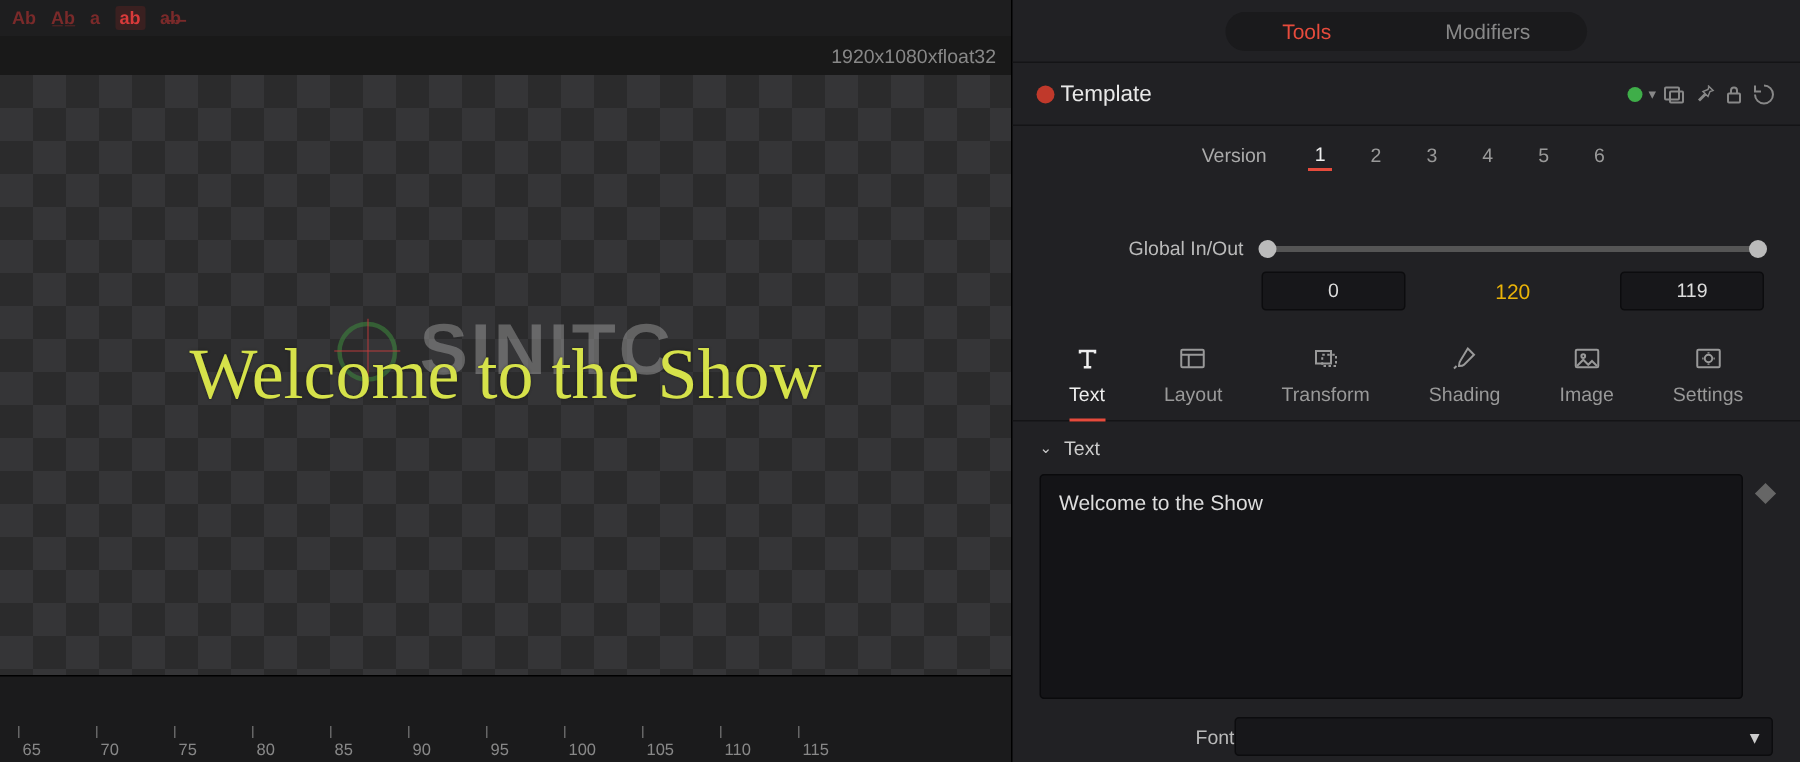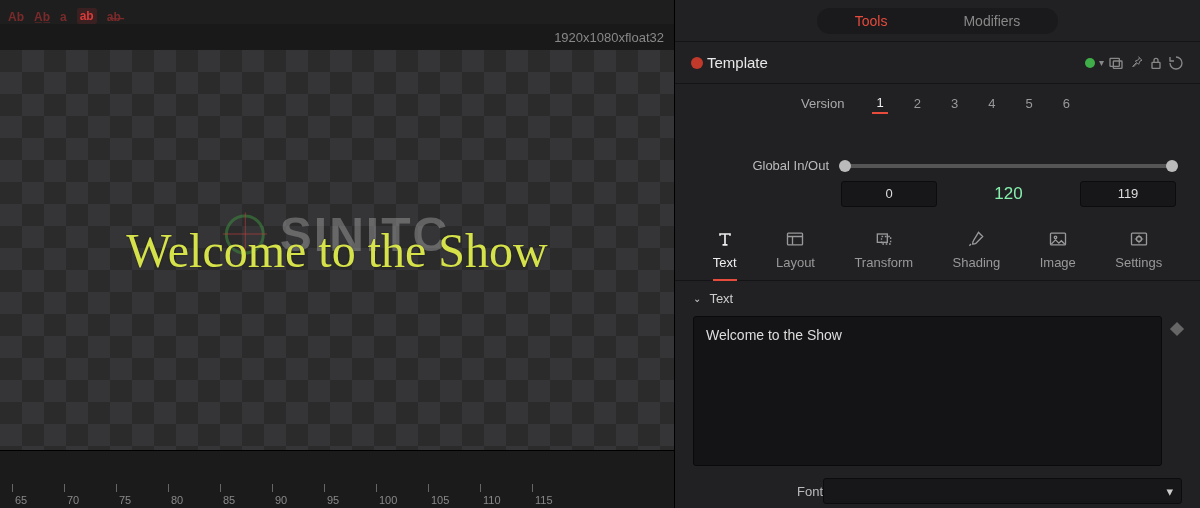--- a/index.html
+++ b/index.html
@@ -1,18 +1,18 @@
 <!DOCTYPE html>
 <html><head>
 <meta charset="utf-8">
 <style>
 * { margin:0; padding:0; box-sizing:border-box; font-family:-apple-system,BlinkMacSystemFont,"Segoe UI",sans-serif; }
 body { background:#1f1f1f; color:#aaa; font-size:13px; width:1200px; height:508px; overflow:hidden; display:flex; }
 .left-panel { width:674px; height:508px; background:#28282a; display:flex; flex-direction:column; position:relative; }
-.toolbar-left { height:24px; display:flex; align-items:flex-end; gap:10px; padding:0 8px; background:#1e1e1f; }
+.toolbar-left { height:24px; display:flex; align-items:center; gap:10px; padding:0 8px; background:#1e1e1f; }
 .tbicon { font-size:12px; color:#7a2a2a; font-weight:600; cursor:pointer; }
 .tbicon.active { color:#d93a3a; background:#3a2020; padding:1px 3px; border-radius:2px; }
 .viewer-header { height:26px; background:#191919; display:flex; align-items:center; justify-content:flex-end; padding:0 10px; color:#888; font-size:13px; }
 .viewer { flex:1; position:relative; overflow:hidden; background-image:
   linear-gradient(45deg,#353537 25%,transparent 25%),
   linear-gradient(-45deg,#353537 25%,transparent 25%),
   linear-gradient(45deg,transparent 75%,#353537 75%),
   linear-gradient(-45deg,transparent 75%,#353537 75%);
   background-size:44px 44px;
   background-position:0 0,0 22px,22px -22px,-22px 0;
@@ -46,21 +46,21 @@
 .ver-label { color:#aaa; margin-right:6px; }
 .ver-num { color:#999; cursor:pointer; padding:2px 4px; }
 .ver-num.active { color:#eee; border-bottom:2px solid #e64b3c; }
 .global-io { padding:8px 24px 12px; display:flex; flex-direction:column; gap:8px; }
 .gio-row1 { display:flex; align-items:center; gap:12px;margin-top:28px; }
 .gio-label { color:#bbb; font-size:13px; width:130px; text-align:right; }
 .range-track { flex:1; height:4px; background:#555; border-radius:2px; position:relative; cursor:pointer; }
 .range-thumb { position:absolute; width:12px; height:12px; background:#bbb; border-radius:50%; top:-4px; }
 .gio-row2 { display:flex; align-items:center; justify-content:space-between; padding-left:142px; }
 .num-box { width:96px; height:26px; background:#17171a; border:1px solid #0c0c0e; border-radius:3px; color:#ddd; text-align:center; line-height:24px; font-size:13px; }
-.num-mid { color:#86efac; font-size:17px; }
+.num-mid { color:#eab308; font-size:14px; }
 .inspector-tabs { display:flex; justify-content:space-around; padding:10px 18px 0; border-bottom:1px solid #141416; }
 .insp-tab { display:flex; flex-direction:column; align-items:center; gap:6px; padding-bottom:10px; cursor:pointer; color:#999; font-size:13px; position:relative; }
 .insp-tab.active { color:#eee; }
 .insp-tab.active::after { content:""; position:absolute; bottom:-1px; left:0; right:0; height:2px; background:#e64b3c; }
 .insp-tab svg { width:20px; height:20px; }
 .section-header { display:flex; align-items:center; gap:8px; padding:10px 18px; cursor:pointer; color:#ccc; font-size:13px; }
 .sec-chev { font-size:10px; }
 .text-area-wrap { padding:0 18px; display:flex; gap:10px; align-items:flex-start; }
 .text-area { flex:1; min-height:150px; background:#141417; border:1px solid #0a0a0c; border-radius:3px; padding:10px 12px; color:#ddd; font-size:14px; resize:none; outline:none; font-family:inherit; }
 .keyframe-diamond { width:10px; height:10px; transform:rotate(45deg); background:#666; margin-top:8px; cursor:pointer; }

